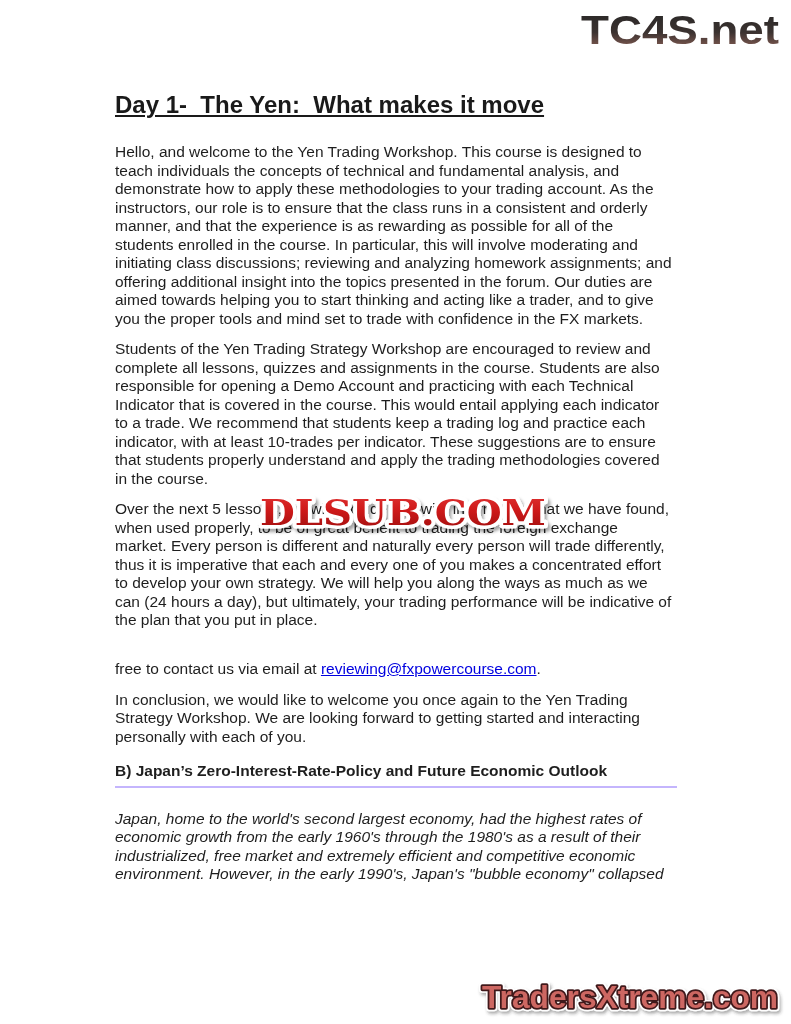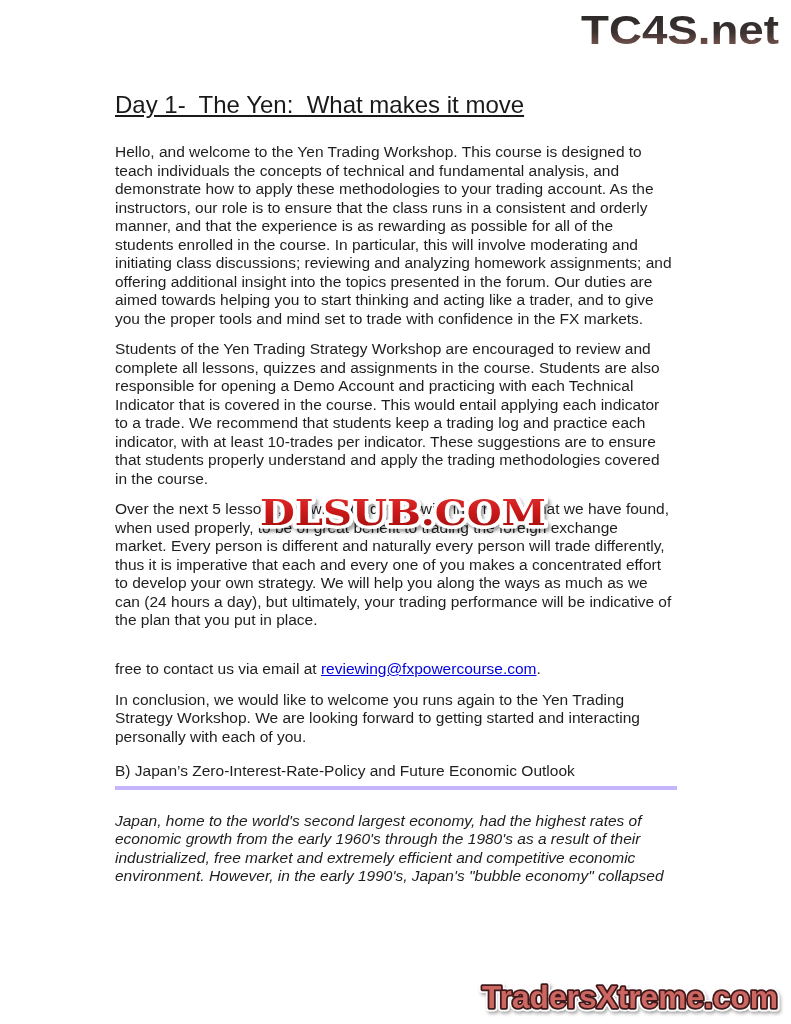--- a/index.html
+++ b/index.html
@@ -14,21 +14,21 @@
   }
   .content {
     position: absolute;
     left: 115px;
     top: 0;
     width: 585px;
   }
   h1.doc-title {
     margin-top: 90px;
     font-size: 24px;
-    font-weight: normal;
+    font-weight: bold;
     line-height: 30px;
     text-decoration: underline;
     white-space: pre;
     color: #1a1a1a;
   }
   .heading-a {
     margin-top: 17px;
     font-size: 15.5px;
     font-weight: bold;
     line-height: 18.5px;
@@ -37,25 +37,25 @@
   .para {
     font-size: 15.5px;
     line-height: 18.5px;
     white-space: pre;
     margin-bottom: 12px;
   }
   .para.first { margin-top: 23px; }
   .heading-b {
     margin-top: 16px;
     font-size: 15.5px;
-    font-weight: normal;
+    font-weight: bold;
     line-height: 18.5px;
     white-space: pre;
     padding-bottom: 5px;
-    border-bottom: 4px solid #c4b5fd;
+    border-bottom: 2px solid #c4b5fd;
     width: 562px;
   }
   .para.after-b { margin-top: 22px; font-style: italic; }
   a.email-link {
     color: #0000e0;
     text-decoration: underline;
     cursor: pointer;
   }
   .logo-top {
     position: absolute;
@@ -126,21 +126,21 @@
   <p class="para">Over the next 5 lessons, we will provide you with information that we have found,
 when used properly, to be of great benefit to trading the foreign exchange
 market. Every person is different and naturally every person will trade differently,
 thus it is imperative that each and every one of you makes a concentrated effort
 to develop your own strategy. We will help you along the ways as much as we
 can (24 hours a day), but ultimately, your trading performance will be indicative of
 the plan that you put in place.</p>
 
   <p class="para"><br><span>free to contact us via email at </span><a class="email-link" href="#">reviewing@fxpowercourse.com</a><span>.</span></p>
 
-  <p class="para">In conclusion, we would like to welcome you runs again to the Yen Trading
+  <p class="para">In conclusion, we would like to welcome you once again to the Yen Trading
 Strategy Workshop. We are looking forward to getting started and interacting
 personally with each of you.</p>
 
   <div class="heading-b">B) Japan’s Zero-Interest-Rate-Policy and Future Economic Outlook</div>
 
   <p class="para after-b">Japan, home to the world's second largest economy, had the highest rates of
 economic growth from the early 1960's through the 1980's as a result of their
 industrialized, free market and extremely efficient and competitive economic
 environment. However, in the early 1990's, Japan's "bubble economy" collapsed</p>
 

